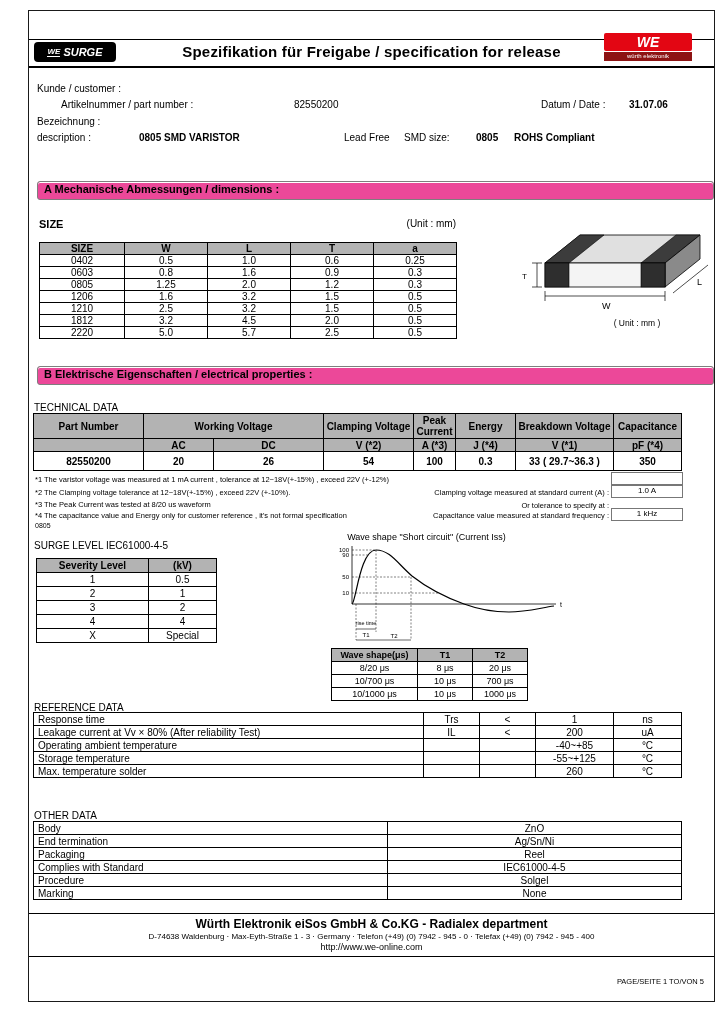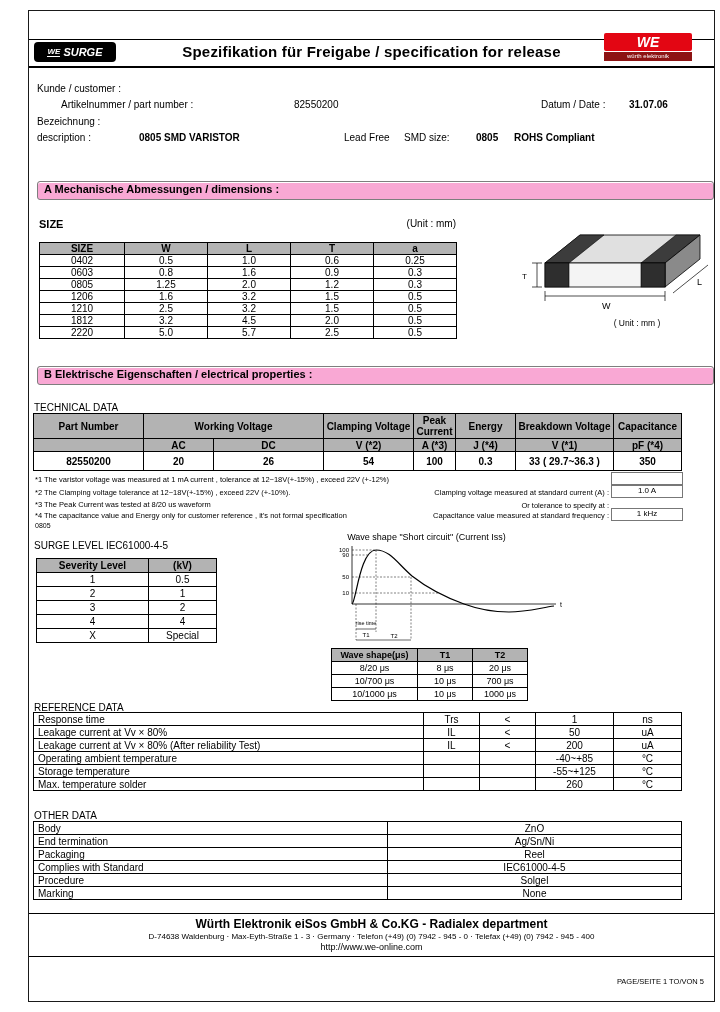--- a/index.html
+++ b/index.html
@@ -9,21 +9,21 @@
   .b{font-weight:bold;}
   .lab{font-size:10px;line-height:12px;white-space:nowrap;}
   .header{position:absolute;left:0;top:28px;width:685px;height:26px;border-top:1px solid #000;border-bottom:2px solid #000;}
   .doc-title{text-align:center;font-weight:bold;font-size:15px;line-height:23px;letter-spacing:.2px;}
   .logo-left{position:absolute;left:5px;top:2px;width:82px;height:20px;background:#000;border-radius:4px;color:#fff;display:flex;align-items:center;justify-content:center;gap:3px;}
   .logo-left .mark{font-size:8px;font-weight:bold;font-style:italic;line-height:9px;border-bottom:1px solid #fff;}
   .logo-left .surge{font-size:11px;font-weight:bold;font-style:italic;}
   .logo-right{position:absolute;right:22px;top:-7px;width:88px;text-align:center;}
   .we-red{background:#e30613;color:#fff;font-weight:bold;font-style:italic;font-size:14px;line-height:18px;border-radius:2px;}
   .we-bar{background:#8d1313;color:#fff;font-size:6px;line-height:9px;margin-top:1px;white-space:nowrap;overflow:hidden;}
-  .section-bar{position:absolute;left:8px;width:669px;height:17px;background:#f9a8d4;border:1px solid #7e7e7e;border-radius:3px;font-weight:bold;font-size:11px;line-height:15px;padding-left:6px;box-shadow:inset 0 1px 0 #fff;}
+  .section-bar{position:absolute;left:8px;width:669px;height:17px;background:#ec4899;border:1px solid #7e7e7e;border-radius:3px;font-weight:bold;font-size:11px;line-height:15px;padding-left:6px;box-shadow:inset 0 1px 0 #fff;}
   table{border-collapse:collapse;table-layout:fixed;background:#fff;}
   th,td{border:1px solid #000;font-size:10px;line-height:11px;padding:0 2px;text-align:center;vertical-align:middle;overflow:hidden;white-space:nowrap;}
   th{background:#b3b3b3;}
   .size-table th,.size-table td{height:11px;}
   .tech-table thead tr.top th{height:24px;white-space:normal;line-height:11px;}
   .tech-table thead tr.sub th{height:12px;}
   .tech-table tbody td{height:18px;font-weight:bold;}
   .surge-table th,.surge-table td{height:13px;}
   .wave-table th,.wave-table td{height:12px;font-size:9px;}
   .ref-table td{height:12px;}
@@ -326,27 +326,20 @@
       </colgroup>
     <tbody>
         <tr>
           <td>Response time</td>
           <td>Trs</td>
           <td>&lt;</td>
           <td>1</td>
           <td>ns</td>
         </tr>
         <tr>
-          <td>Leakage current at Vv × 80%</td>
-          <td>IL</td>
-          <td>&lt;</td>
-          <td>50</td>
-          <td>uA</td>
-        </tr>
-        <tr>
           <td>Leakage current at Vv × 80% (After reliability Test)</td>
           <td>IL</td>
           <td>&lt;</td>
           <td>200</td>
           <td>uA</td>
         </tr>
         <tr>
           <td>Operating ambient temperature</td>
           <td></td>
           <td></td>

